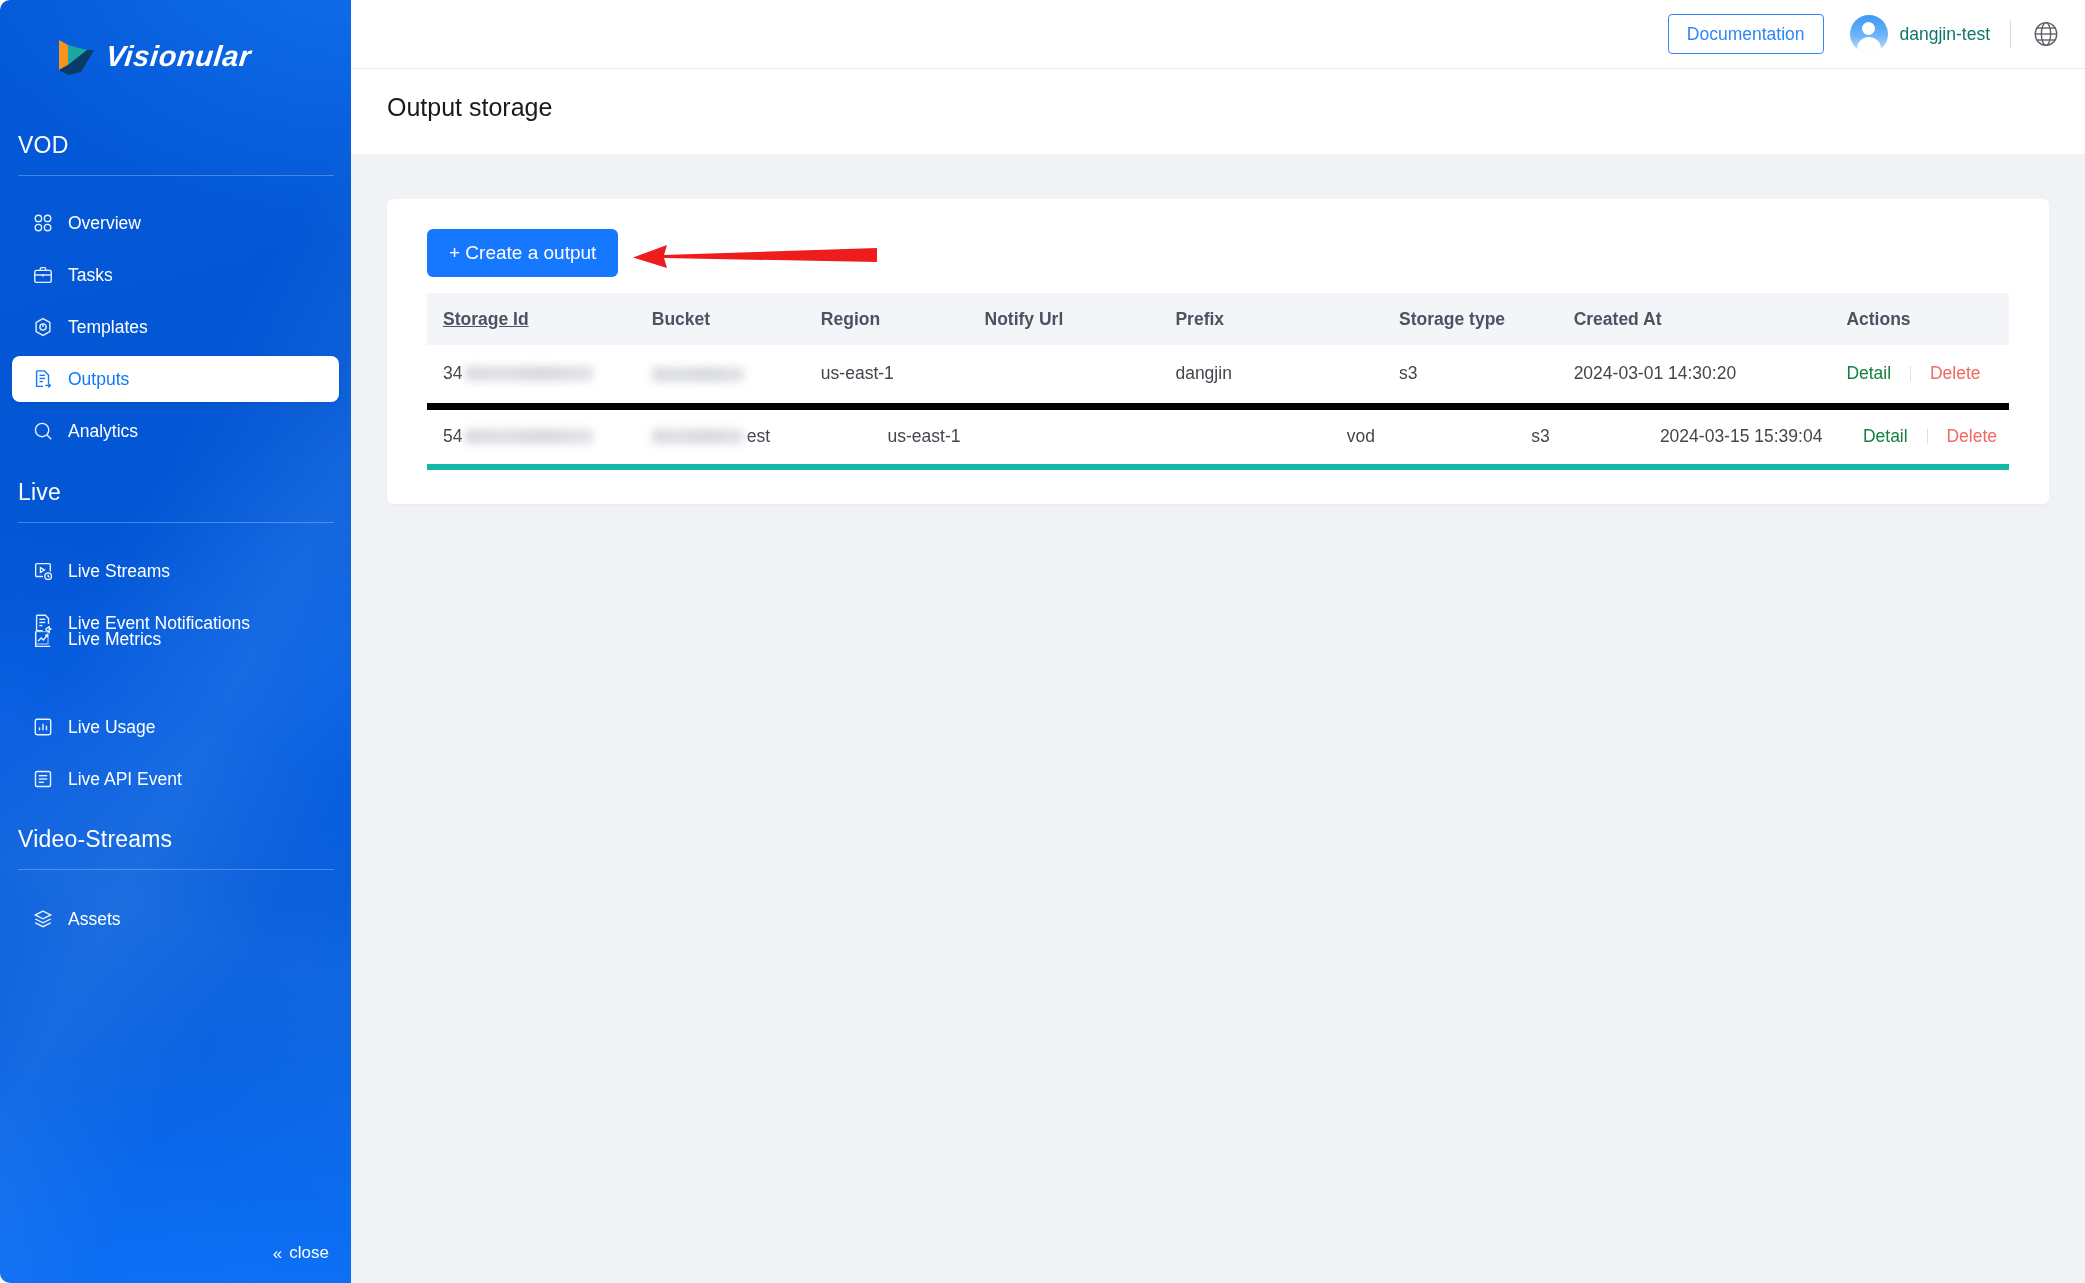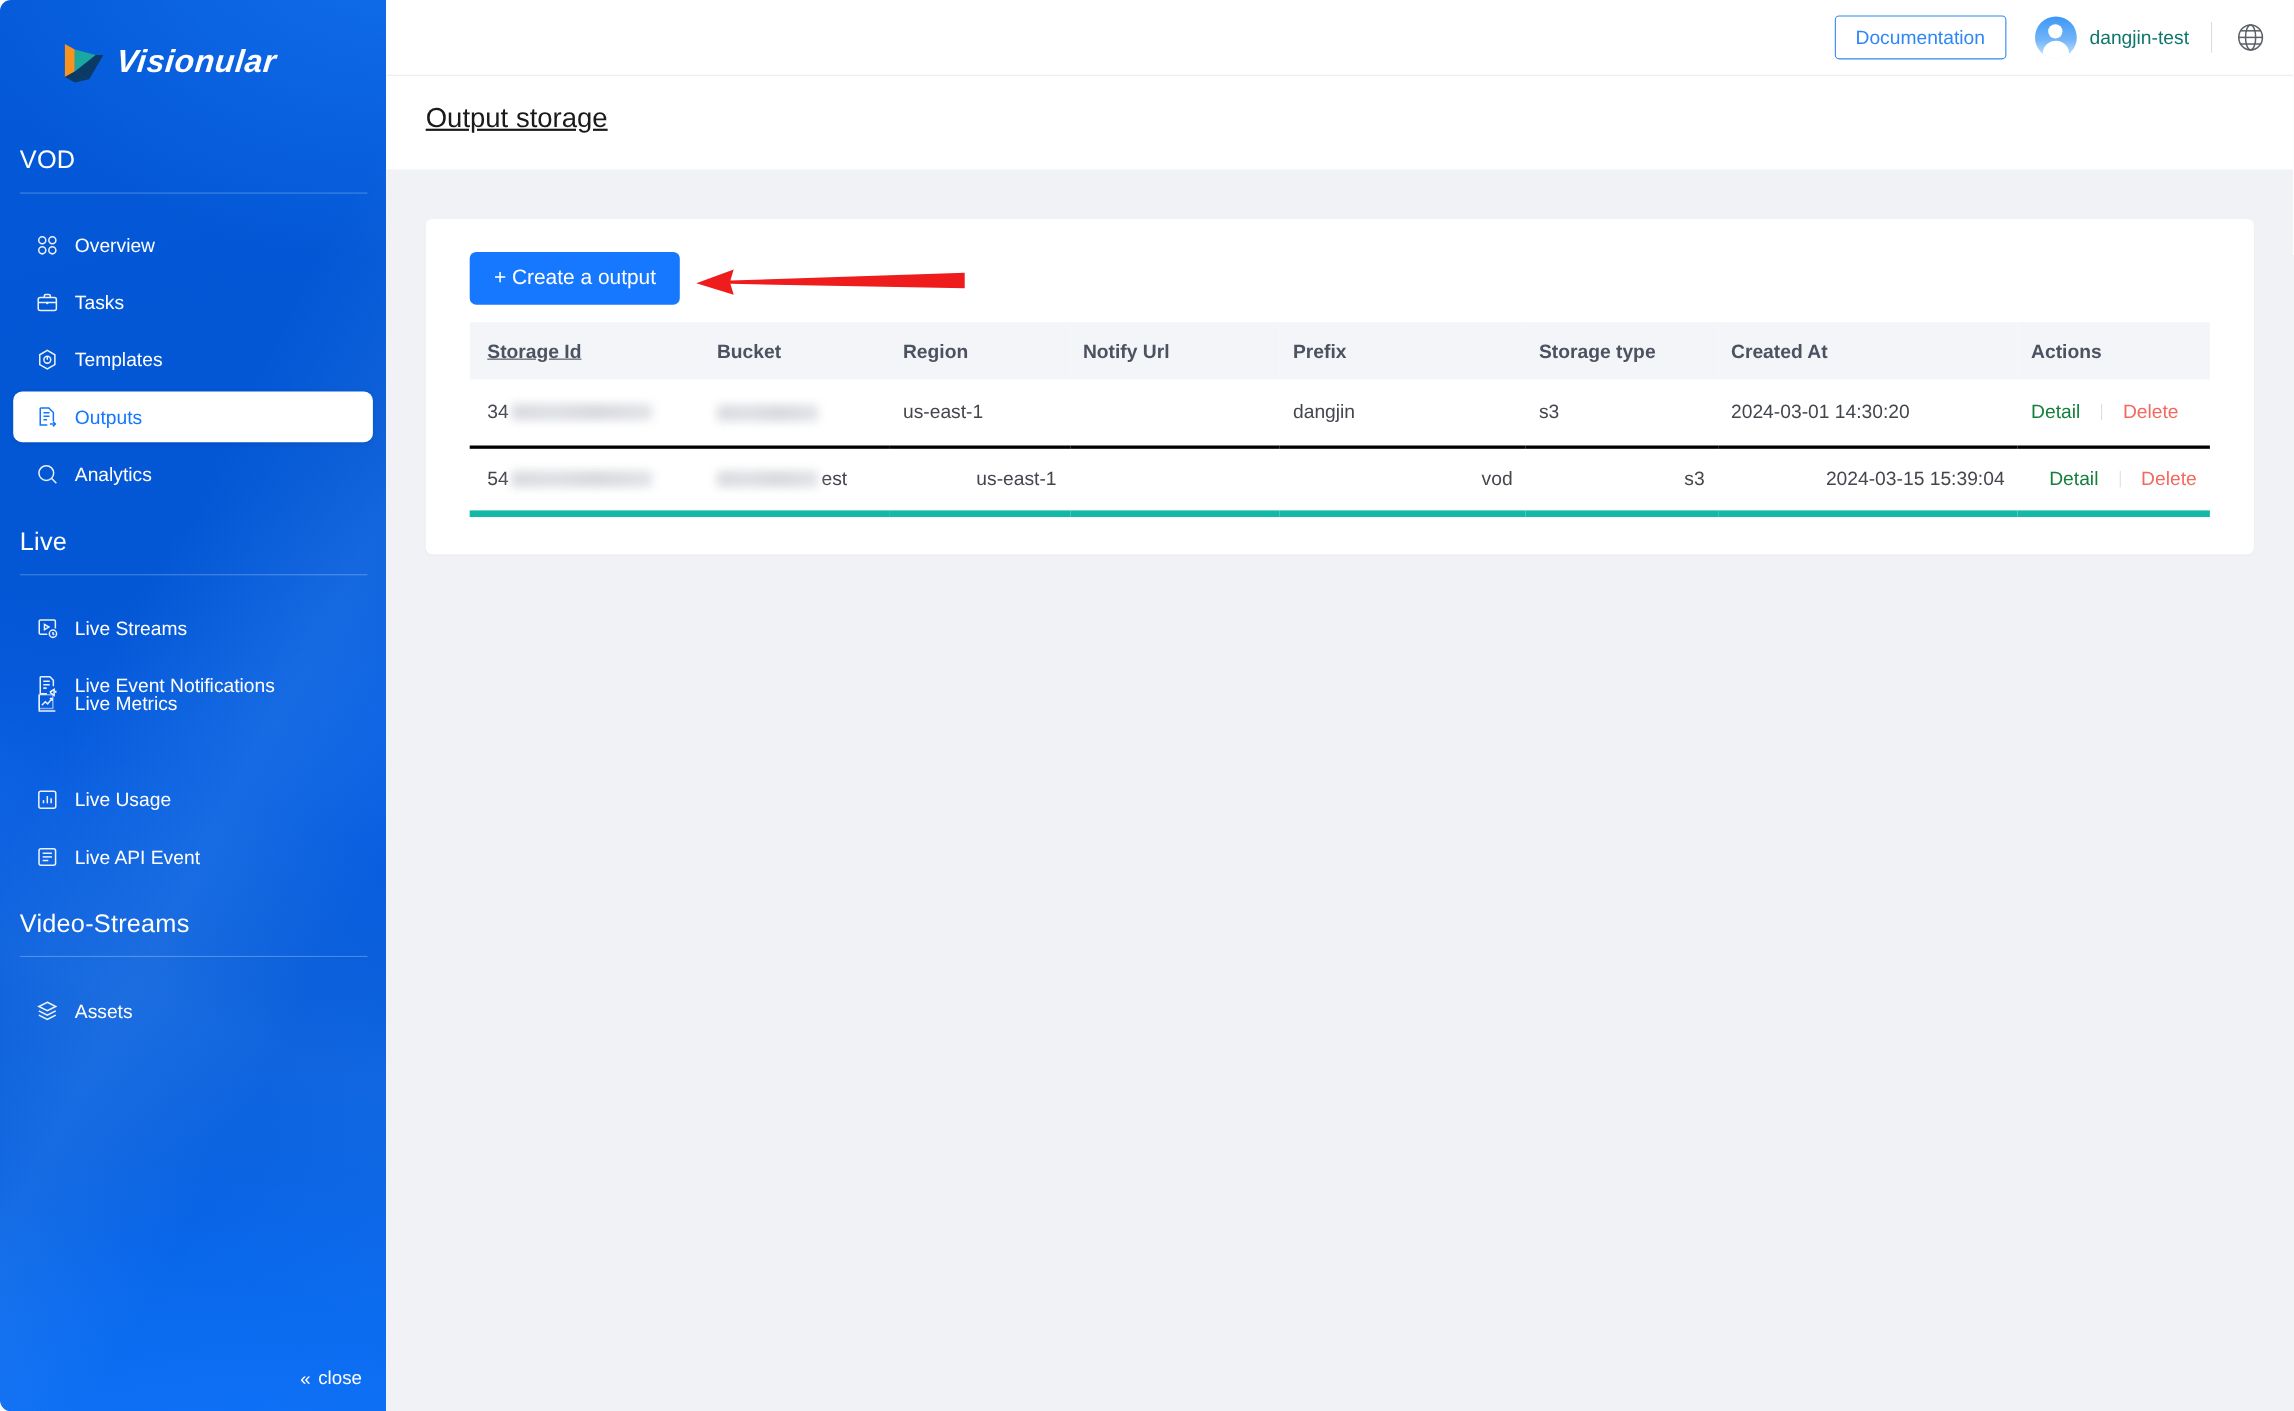--- a/index.html
+++ b/index.html
@@ -192,21 +192,20 @@
     height: 1214px;
     background: #ffffff;
     overflow: hidden;
   }
   .page-title {
     position: absolute;
     left: 36px; top: 24px;
     font-size: 25px;
     color: #1a1a1a;
     font-weight: 400;
-    text-decoration: underline;
   }
   .content-area {
     position: absolute;
     left: 0; top: 85px;
     width: 1734px;
     height: 1129px;
     background: #f0f2f5;
     padding: 45px 36px;
   }
   .card {
@@ -252,21 +251,21 @@
     color: #4b5260;
     padding: 0 12px;
     white-space: nowrap;
   }
   table.storage-table thead th:first-child { padding-left: 16px; text-decoration: underline; }
   table.storage-table tbody td {
     height: 61px;
     font-size: 17.5px;
     color: #43464d;
     padding: 0 12px;
-    border-bottom: 3px solid #000000;
+    border-bottom: 7px solid #000000;
     white-space: nowrap;
     overflow: hidden;
   }
   table.storage-table tbody td:first-child { padding-left: 16px; }
   table.storage-table tbody tr:last-child td { border-bottom: 6px solid #14b8a6; text-align: right; }
 
   .col-id     { width: 195px; }
   .col-bucket { width: 155px; }
   .col-region { width: 150px; }
   .col-notify { width: 175px; }

